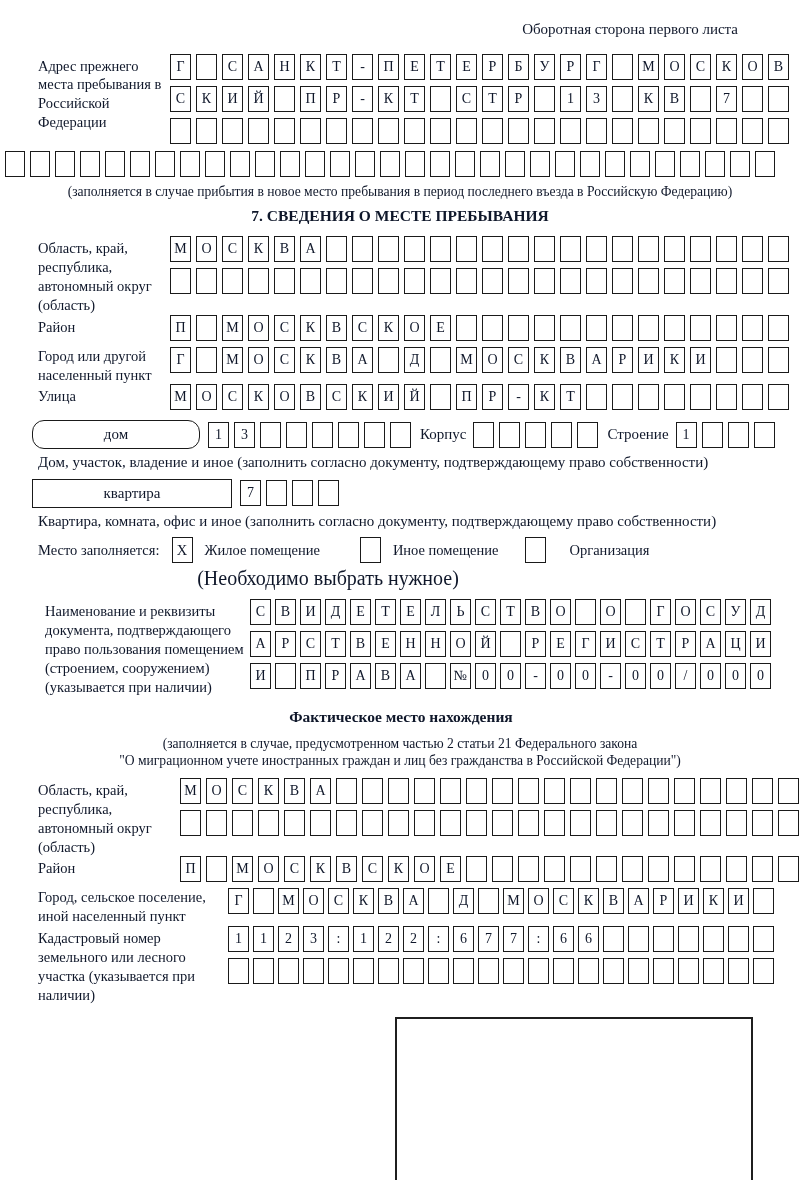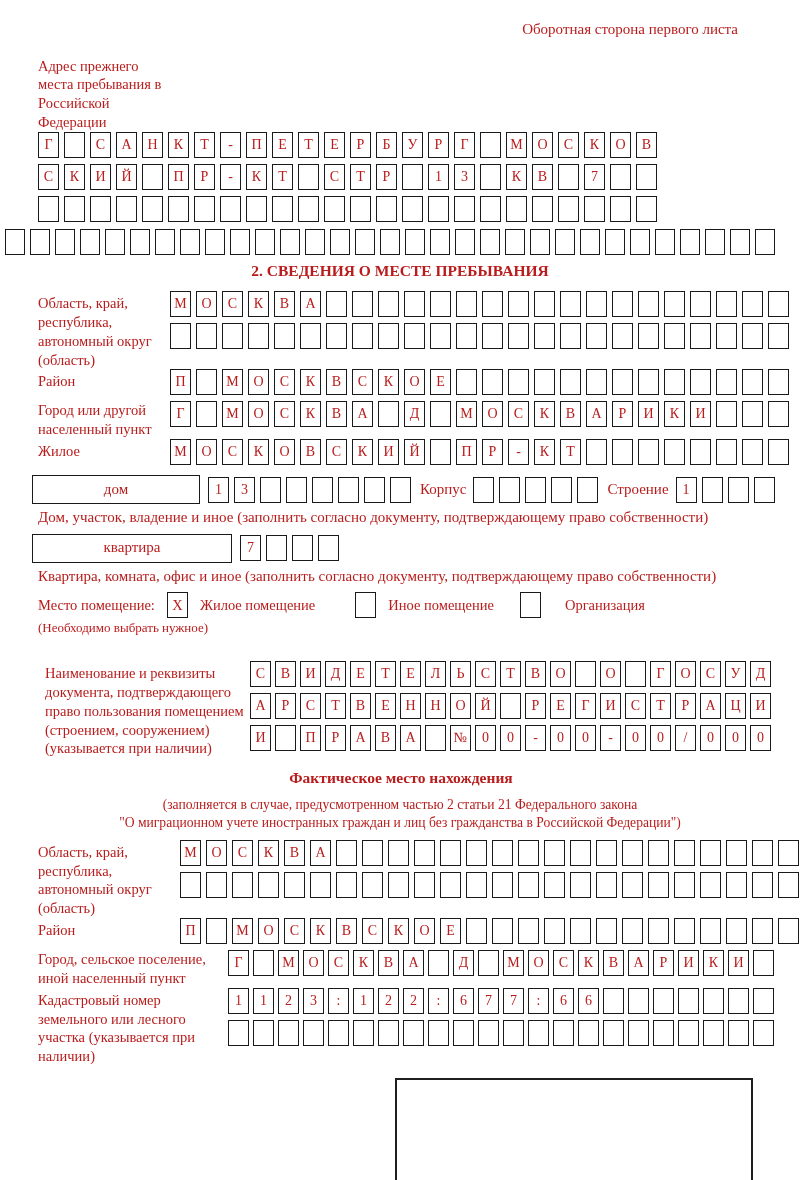--- a/index.html
+++ b/index.html
@@ -1,20 +1,20 @@
 <!DOCTYPE html>
 <html><head>
 <meta charset="utf-8">
 <style>
   html,body{margin:0;padding:0;background:#fff;}
   .page{
     position:relative;
     width:800px;height:1180px;
     background:#fff;
-    color:#b91c1c;
+    color:#0f172a;
     font-family:"Liberation Serif","DejaVu Serif",serif;
     overflow:hidden;
     box-sizing:border-box;
     padding:20px 0 0 38px;
     font-size:14.5px;
     line-height:1.3;
   }
   .corner{ text-align:right; padding-right:62px; font-size:15px; }
   .frow{ display:flex; align-items:flex-start; }
   .flabel{ flex:0 0 auto; padding-top:3px; }
@@ -45,35 +45,35 @@
   .inlinelabel{ padding:0 7px 0 9px; font-size:15px; flex:0 0 auto; }
   .inlinecells{ margin-bottom:0; }
   .note-left{ font-size:15px; margin:2px 0 6px 0; }
   .stayrow{ display:flex; align-items:center; margin:6px 0 2px; }
   .checkbox{
     display:inline-flex; align-items:center; justify-content:center;
     width:21px; height:26px; border:1.6px solid #1a1a1a; box-sizing:border-box;
     font-size:14.5px; margin:0 12px; flex:0 0 auto; background:#fff;
   }
   .staylabel{ flex:0 0 auto; }
-  .stay-note{ width:580px; text-align:left; font-size:13px; margin-bottom:24px; }
+  .stay-note{ width:580px; text-align:center; font-size:20px; margin-bottom:8px; }
   .actual-title{ font-weight:bold; font-size:15.5px; text-align:center; padding-right:36px; margin:10px 0 8px; }
   .stamp-box{
     width:358px; height:176px; border:2px solid #1f1f1f; box-sizing:border-box;
     margin:12px 0 8px 357px; background:#fff;
   }
 </style>
 </head>
 <body>
 
 <div class="page">
 
   <div class="corner">Оборотная сторона первого листа</div>
 
-  <div class="frow" style="margin-top:14px;flex-direction:column;">
+  <div class="frow" style="margin-top:14px;">
     <div class="flabel w132">Адрес прежнего места пребывания в Российской Федерации</div>
     <div class="grid">
       <div class="cellrow">
           <span class="cell">Г</span>
           <span class="cell"></span>
           <span class="cell">С</span>
           <span class="cell">А</span>
           <span class="cell">Н</span>
           <span class="cell">К</span>
           <span class="cell">Т</span>
@@ -175,22 +175,23 @@
       <span class="cell"></span>
       <span class="cell"></span>
       <span class="cell"></span>
       <span class="cell"></span>
       <span class="cell"></span>
       <span class="cell"></span>
       <span class="cell"></span>
       <span class="cell"></span>
       <span class="cell"></span>
     </div>
-
-  <div class="sec-title">2. СВЕДЕНИЯ О МЕСТЕ ПРЕБЫВАНИЯ</div>
+  <div class="caption center">(заполняется в случае прибытия в новое место пребывания в период последнего въезда в Российскую Федерацию)</div>
+
+  <div class="sec-title">7. СВЕДЕНИЯ О МЕСТЕ ПРЕБЫВАНИЯ</div>
 
   <div class="frow">
     <div class="flabel w132">Область, край, республика, автономный округ (область)</div>
     <div class="grid">
       <div class="cellrow">
           <span class="cell">М</span>
           <span class="cell">О</span>
           <span class="cell">С</span>
           <span class="cell">К</span>
           <span class="cell">В</span>
@@ -297,21 +298,21 @@
         <span class="cell">И</span>
         <span class="cell">К</span>
         <span class="cell">И</span>
         <span class="cell"></span>
         <span class="cell"></span>
         <span class="cell"></span>
       </div>
   </div>
 
   <div class="frow">
-    <div class="flabel w132">Жилое</div>
+    <div class="flabel w132">Улица</div>
     <div class="cellrow">
         <span class="cell">М</span>
         <span class="cell">О</span>
         <span class="cell">С</span>
         <span class="cell">К</span>
         <span class="cell">О</span>
         <span class="cell">В</span>
         <span class="cell">С</span>
         <span class="cell">К</span>
         <span class="cell">И</span>
@@ -327,21 +328,21 @@
         <span class="cell"></span>
         <span class="cell"></span>
         <span class="cell"></span>
         <span class="cell"></span>
         <span class="cell"></span>
         <span class="cell"></span>
       </div>
   </div>
 
   <div class="houserow">
-    <span class="bigbox" style="width:168px;">дом</span>
+    <span class="bigbox" style="width:168px;border-radius:12px;">дом</span>
     <span class="cellrow inlinecells" style="margin-left:8px;">
         <span class="cell">1</span>
         <span class="cell">3</span>
         <span class="cell"></span>
         <span class="cell"></span>
         <span class="cell"></span>
         <span class="cell"></span>
         <span class="cell"></span>
         <span class="cell"></span>
       </span>
@@ -368,21 +369,21 @@
     <span class="cellrow inlinecells" style="margin-left:8px;">
         <span class="cell">7</span>
         <span class="cell"></span>
         <span class="cell"></span>
         <span class="cell"></span>
       </span>
   </div>
   <div class="note-left">Квартира, комната, офис и иное (заполнить согласно документу, подтверждающему право собственности)</div>
 
   <div class="stayrow">
-    <span class="staylabel">Место помещение:</span>
+    <span class="staylabel">Место заполняется:</span>
     <span class="checkbox">X</span>
     <span class="staylabel" style="margin-right:28px;">Жилое помещение</span>
     <span class="checkbox"></span>
     <span class="staylabel" style="margin-right:14px;">Иное помещение</span>
     <span class="checkbox" style="margin-right:24px;"></span>
     <span class="staylabel">Организация</span>
   </div>
   <div class="stay-note">(Необходимо выбрать нужное)</div>
 
   <div class="frow">

